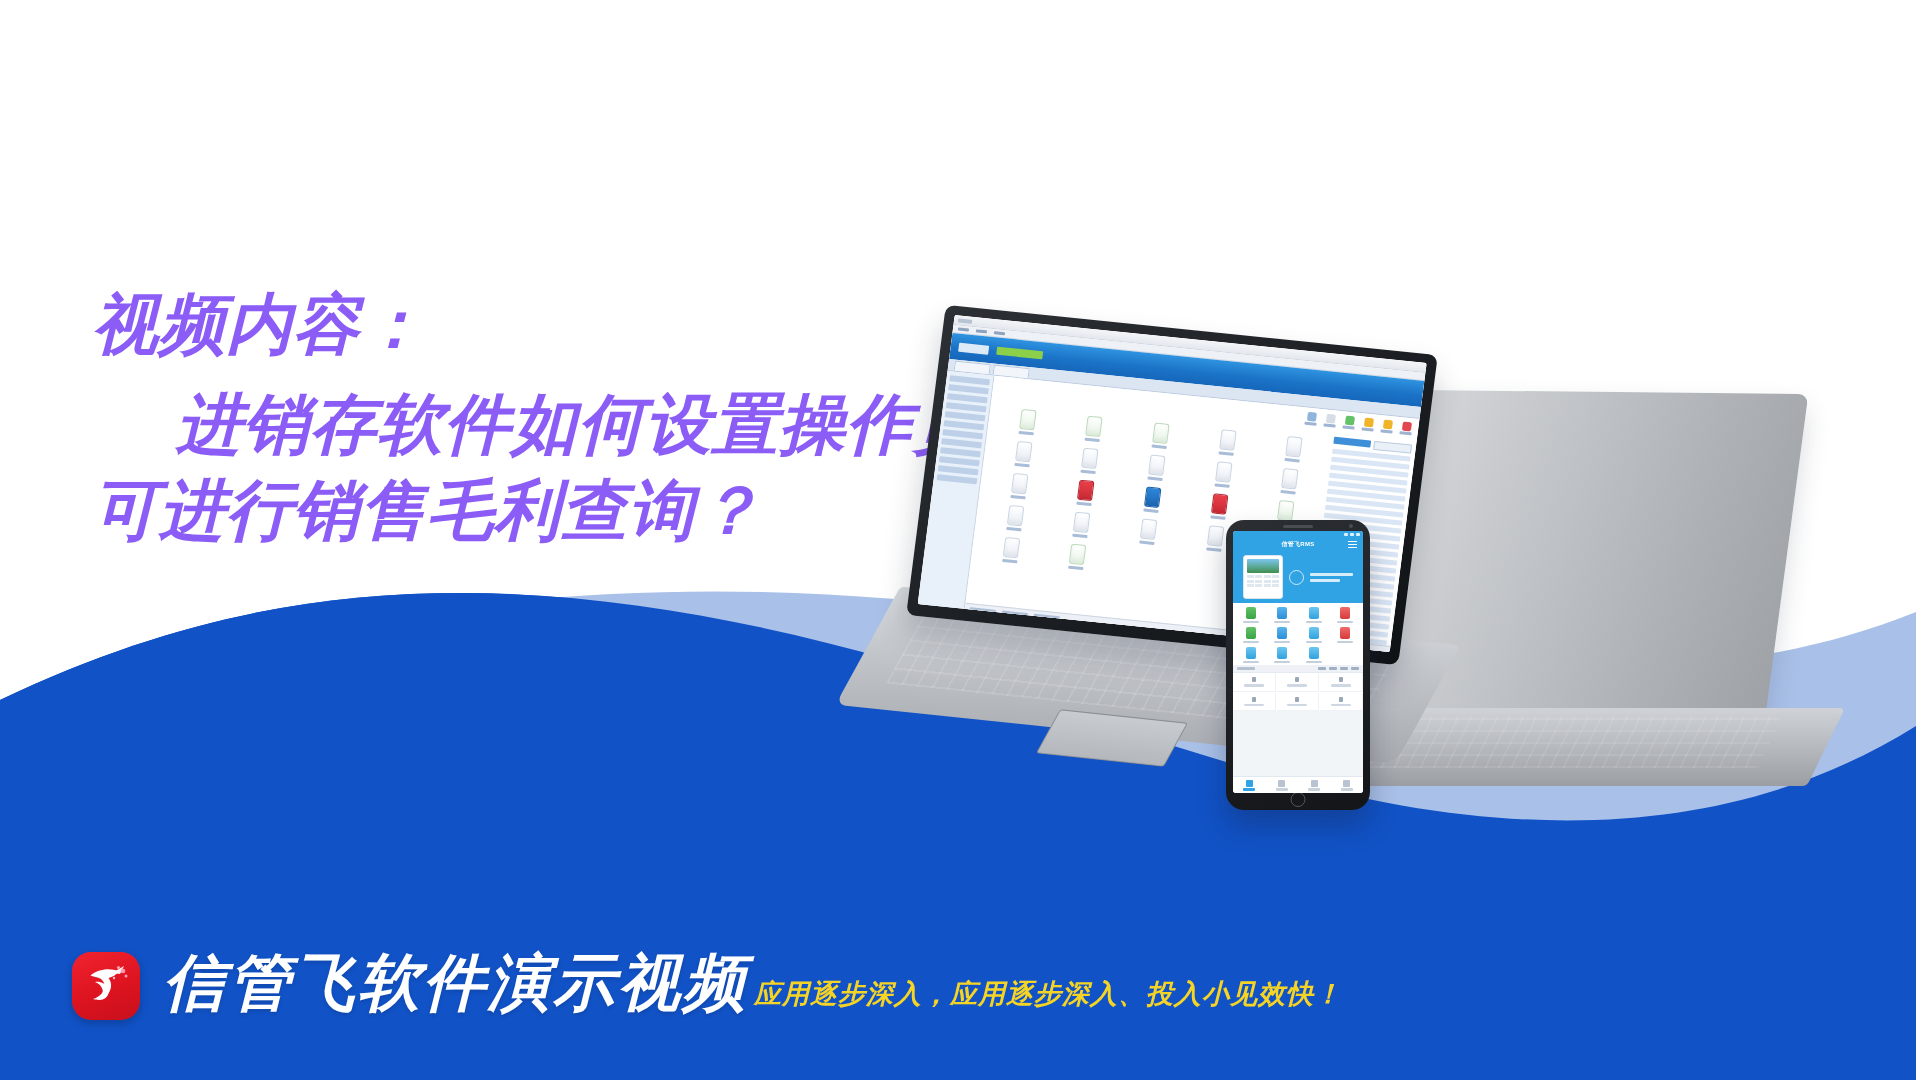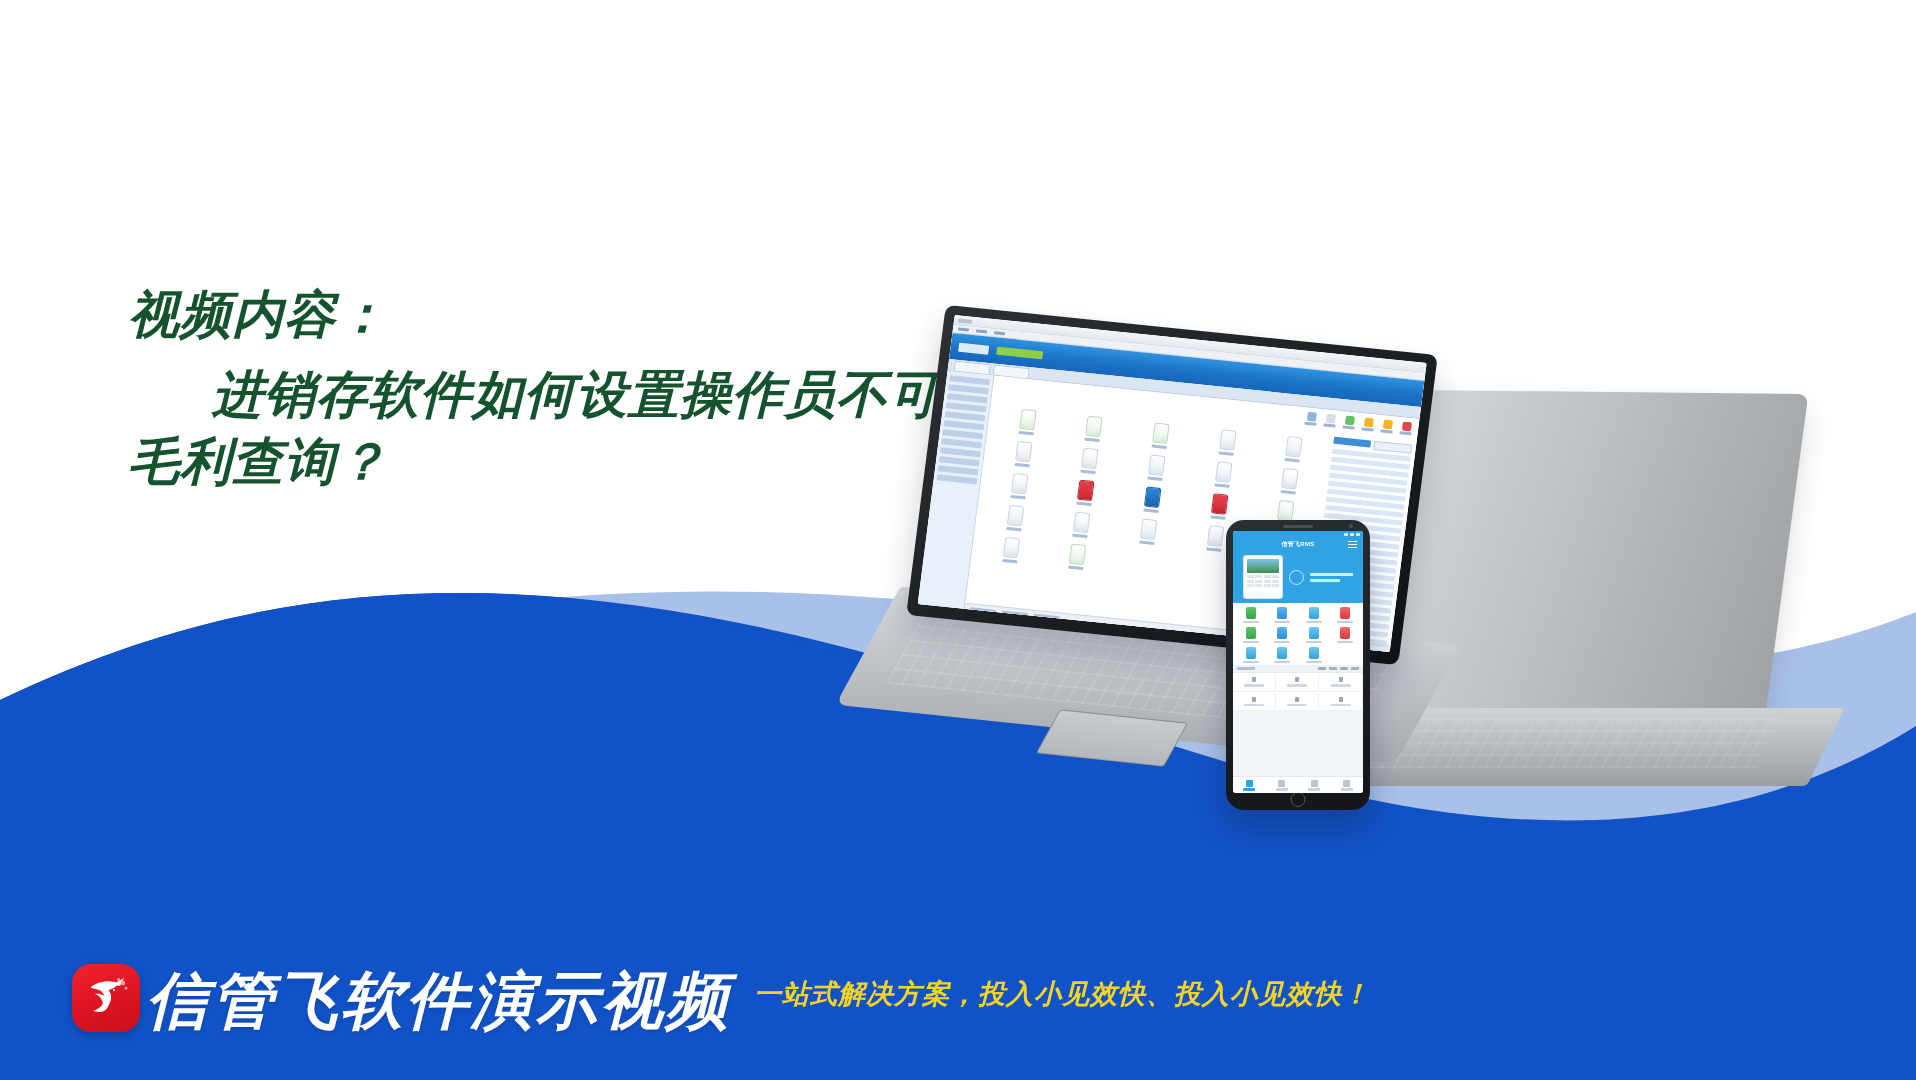--- a/index.html
+++ b/index.html
@@ -19,22 +19,22 @@
     position:absolute;left:0;top:78px;width:1916px;text-align:center;
     font-family:"Liberation Serif","DejaVu Serif",serif;
     font-weight:700;font-size:97px;line-height:1.06;color:#080808;
     letter-spacing:1px;white-space:nowrap;
   }
 
   
   .body-copy{
     position:absolute;left:92px;top:282px;width:1020px;
     font-family:"Liberation Sans","DejaVu Sans",sans-serif;
-    font-style:italic;font-weight:600;color:#14532d;
-    font-size:51px;line-height:1.30;letter-spacing:1px;margin-left:36px;
+    font-style:italic;font-weight:600;color:#8b5cf6;
+    font-size:66px;line-height:1.30;letter-spacing:1px;
   }
   .body-copy .lead{display:block;}
   .body-copy .para{display:block;margin-top:14px;text-indent:84px;}
 
   
   .devices{position:absolute;left:880px;top:370px;width:1036px;height:600px;}
 
   .lap-back{
     position:absolute;left:506px;top:22px;width:400px;height:340px;
     background:linear-gradient(102deg,#d7d9db 0%,#c0c3c7 38%,#aeb1b6 70%,#9ea1a6 100%);
@@ -171,21 +171,21 @@
   .p-nav{position:absolute;left:0;right:0;bottom:0;height:16px;background:#fff;border-top:1px solid #e2e8ef;
          display:grid;grid-template-columns:repeat(4,1fr);}
   .p-nav span{display:flex;flex-direction:column;align-items:center;justify-content:center;gap:1.5px;}
   .p-nav span b{display:block;width:7px;height:7px;background:#b9c4d1;border-radius:1px;}
   .p-nav span u{display:block;width:12px;height:2.5px;background:#c9d3de;border-radius:1px;text-decoration:none;}
   .p-nav span.active b{background:#2fa3e3;}
   .p-nav span.active u{background:#2fa3e3;}
 
   
   .footer{position:absolute;left:0;bottom:0;width:1916px;height:190px;}
-  .logo-row{position:absolute;left:72px;bottom:48px;display:flex;align-items:flex-end;gap:6px;}
+  .logo-row{position:absolute;left:72px;bottom:60px;display:flex;align-items:flex-start;gap:23px;}
   .logo-mark{
     position:relative;width:68px;height:68px;border-radius:19px;
     background:linear-gradient(160deg,#f0242f 0%,#dd1320 55%,#c8101c 100%);
     box-shadow:0 3px 8px rgba(0,0,0,.22);flex:0 0 auto;
   }
   .logo-mark svg{position:absolute;left:0;top:0;}
   .logo-text{
     font-family:"Liberation Sans","DejaVu Sans",sans-serif;
     font-weight:700;font-style:italic;font-size:62px;color:#ffffff;
     letter-spacing:3px;line-height:1;white-space:nowrap;
@@ -601,17 +601,17 @@
           <path d="M40 21 L52 14 L48 22 Z" fill="#ffffff" opacity="0.95"></path>
           <circle cx="51" cy="19" r="2.3" fill="#ff9bb0"></circle>
           <circle cx="46.5" cy="15.5" r="1.6" fill="#ff9bb0"></circle>
           <circle cx="54" cy="24" r="1.5" fill="#ff9bb0"></circle>
           <circle cx="42" cy="26" r="1.2" fill="#ffc3d1"></circle>
         </svg>
       </div>
       <div class="logo-text">信管飞软件演示视频</div>
     </div>
 
-    <div class="tagline">一站式解决方案，投入小见效快、投入小见效快！</div>
+    <div class="tagline">应用逐步深入，应用逐步深入、投入小见效快！</div>
 
   </div>
 
 </div>
 
 </body></html>

